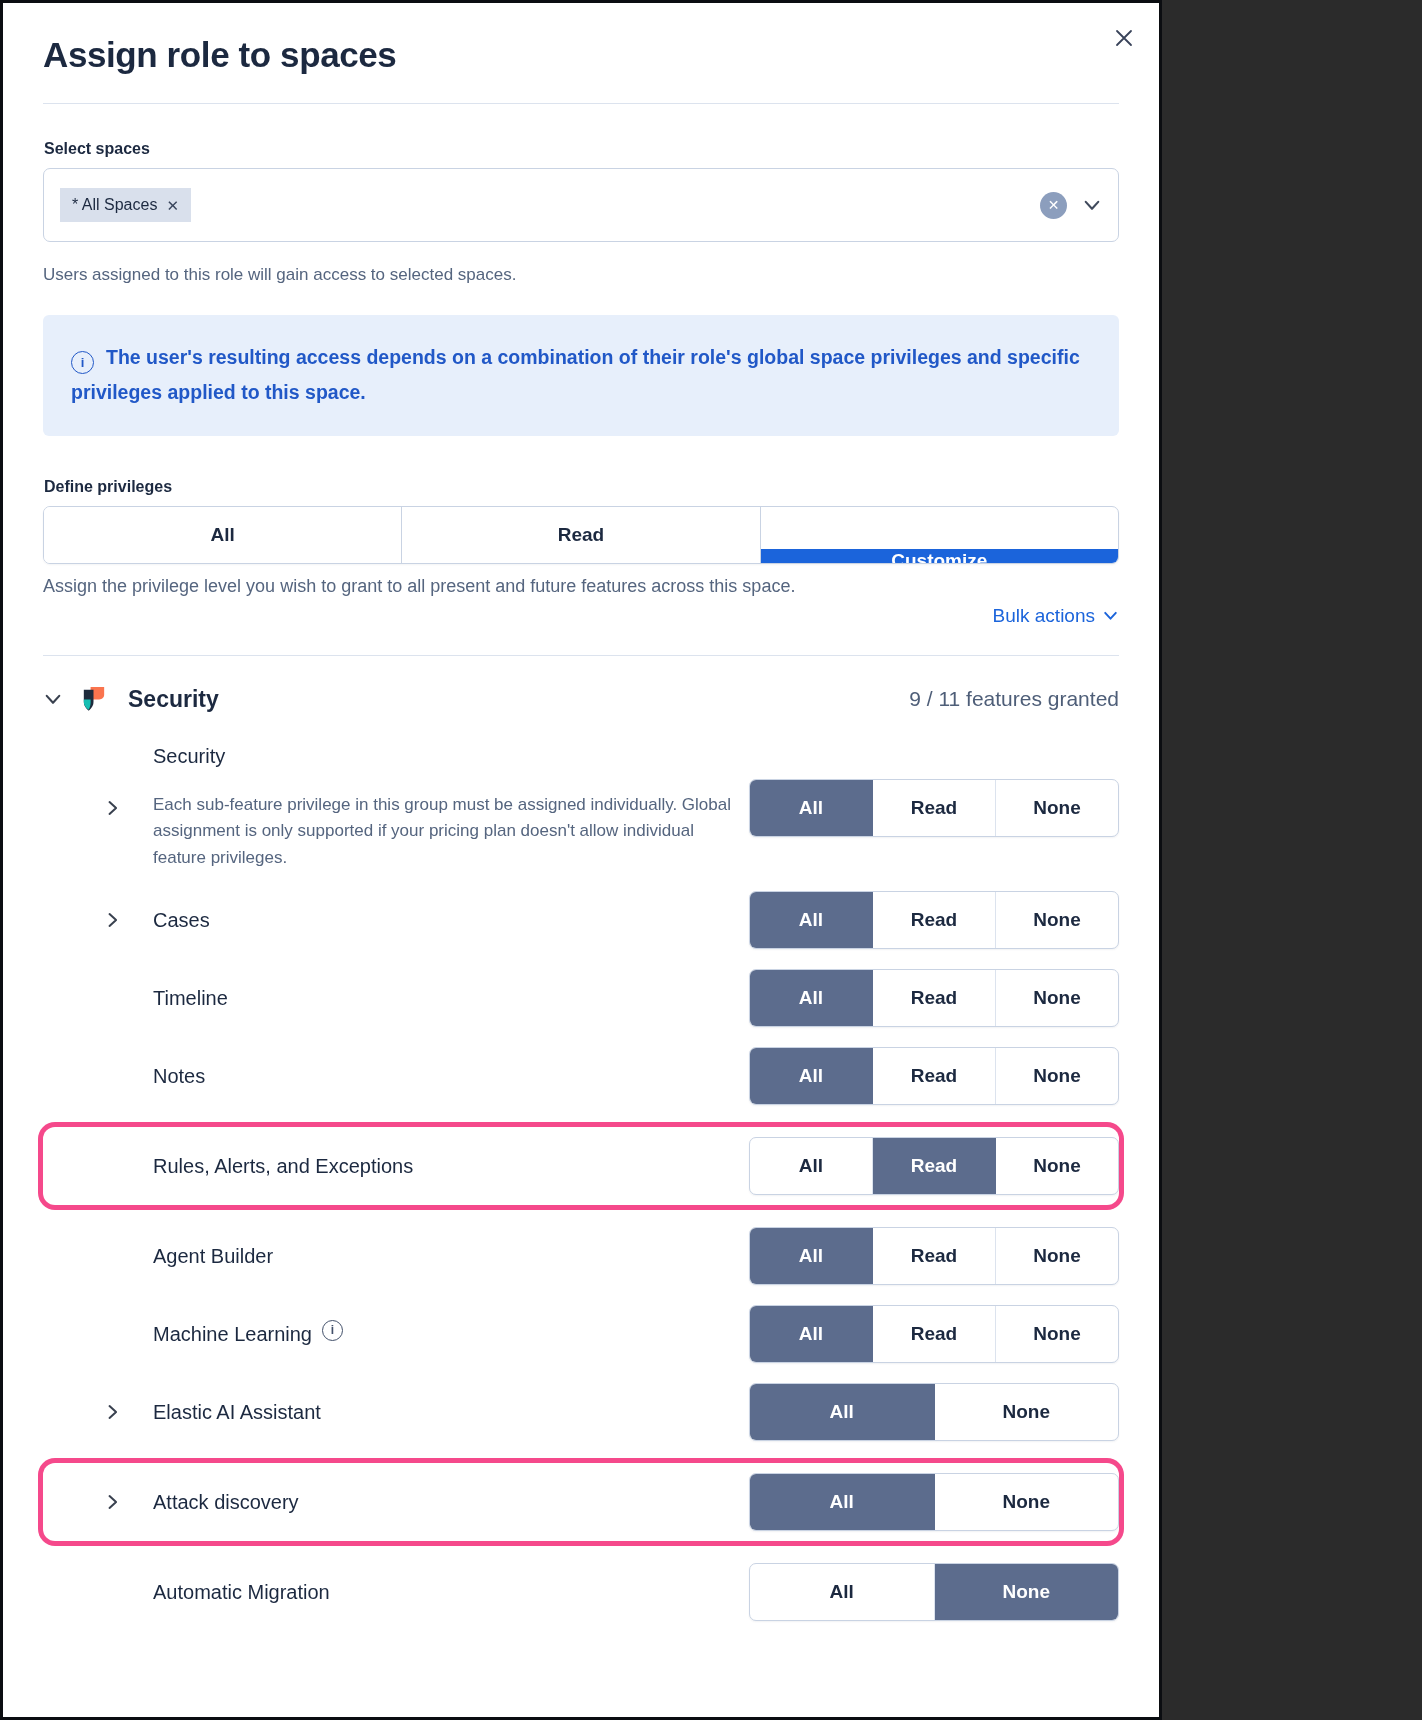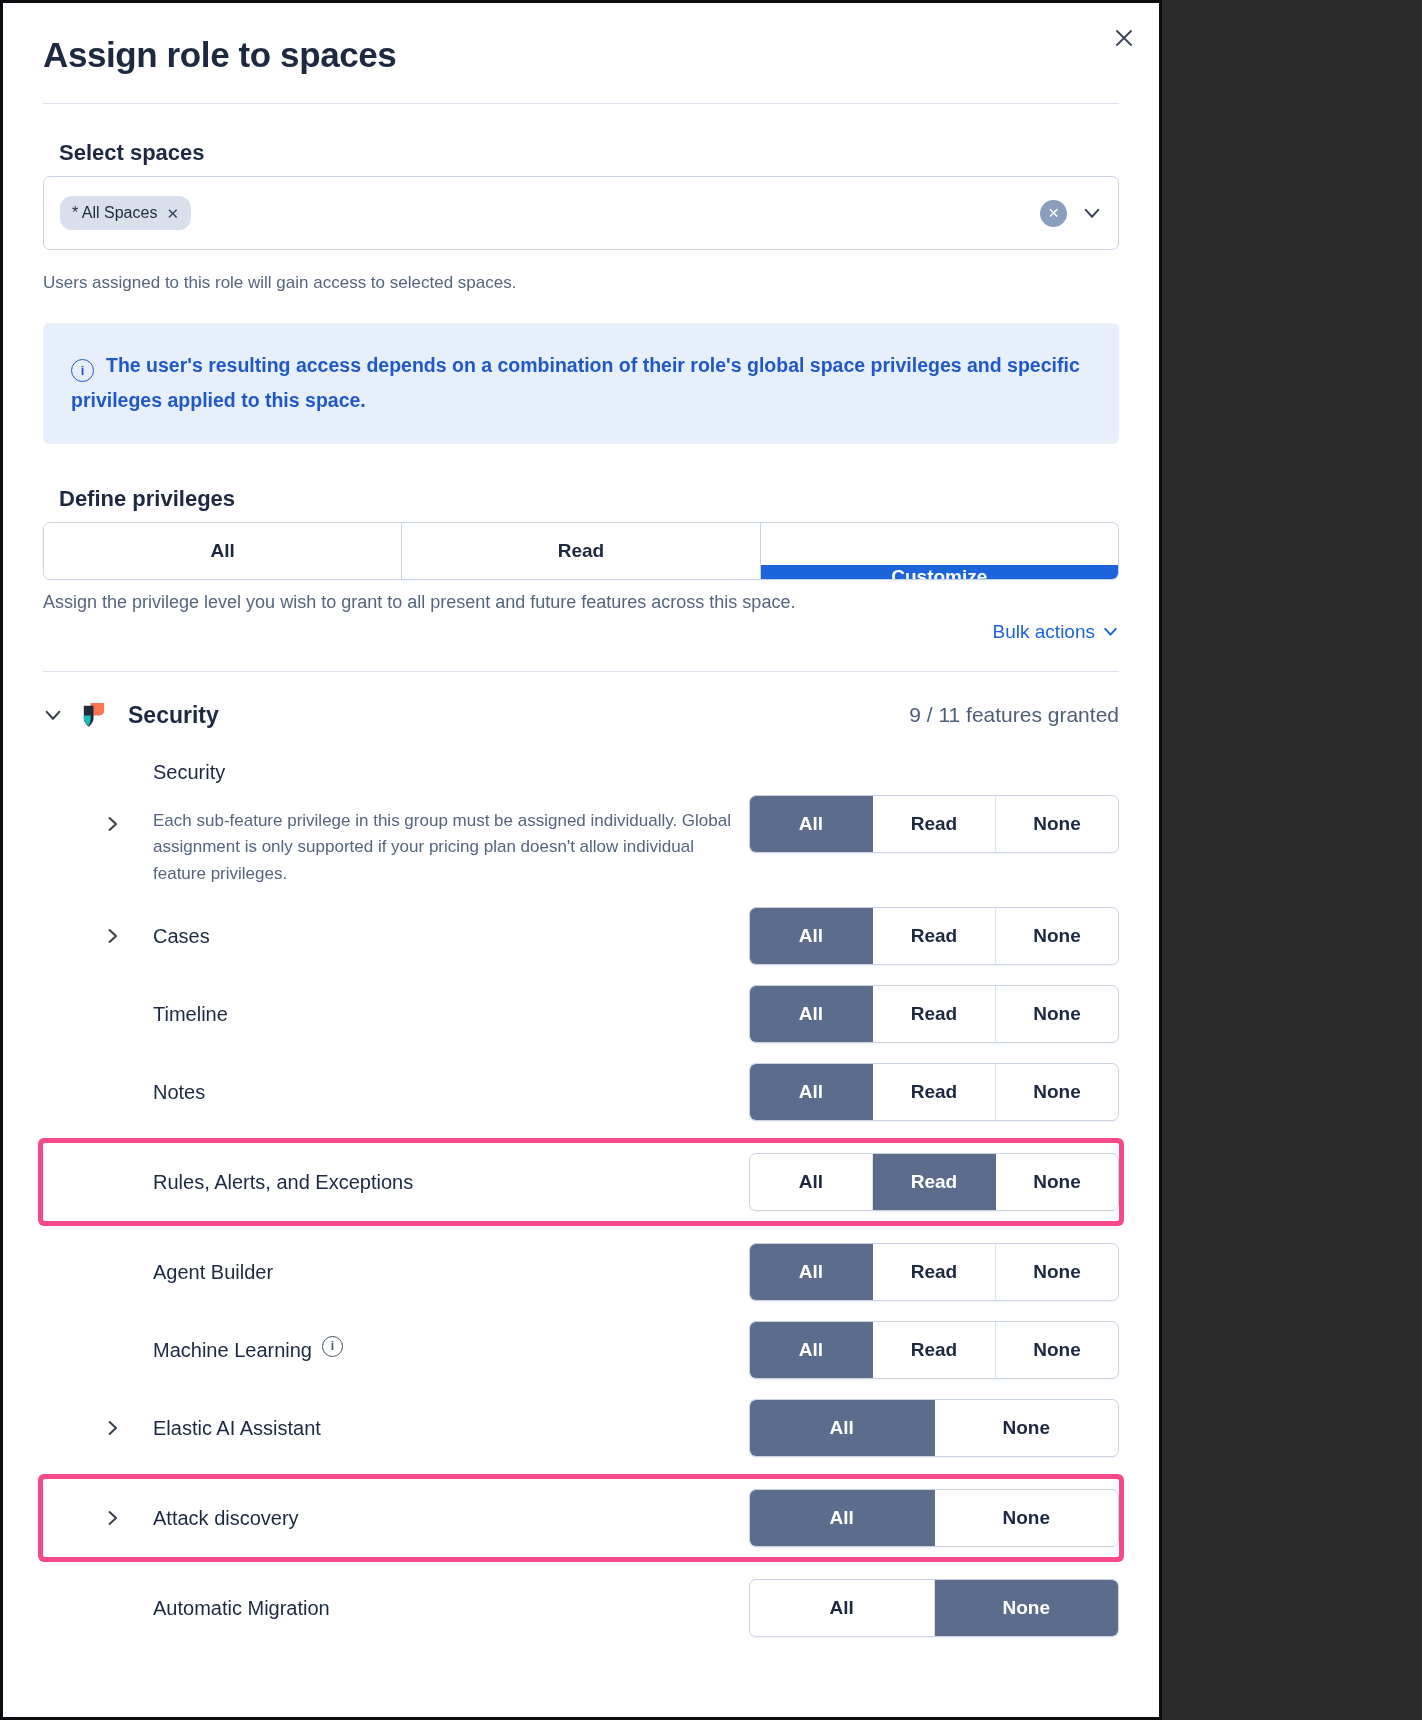--- a/index.html
+++ b/index.html
@@ -10,25 +10,25 @@
     color:var(--text-dark);overflow:hidden;position:relative;
   }
   
   .modal-header{padding:32px 40px 0;position:relative;}
   .modal-title{margin:0;font-size:35px;font-weight:700;letter-spacing:-0.4px;color:var(--text-dark);}
   .close-btn{position:absolute;top:16px;right:16px;width:38px;height:38px;background:none;border:none;cursor:pointer;
     display:flex;align-items:center;justify-content:center;padding:0;}
   .header-divider{margin-top:28px;border-bottom:1px solid var(--border-light);}
   
   .modal-body{padding:36px 40px 0;}
-  .field-label{font-size:22px;font-weight:700;color:var(--text-dark);margin:0 16px 10px;}
+  .field-label{font-size:16px;font-weight:700;color:var(--text-dark);margin:0 1px 10px;}
   .combobox{height:72px;border:1px solid var(--group-border);border-radius:7px;display:flex;align-items:center;
     padding:0 16px;background:#fff;}
   .pill{background:var(--pill-bg);color:var(--text-dark);font-size:16px;font-weight:500;
-    padding:8px 12px;border-radius:12px;display:inline-flex;align-items:center;gap:9px;}
+    padding:8px 12px;border-radius:0;display:inline-flex;align-items:center;gap:9px;}
   .pill-x{font-size:15px;color:#39455c;cursor:pointer;line-height:1;}
   .combobox-right{margin-left:auto;display:flex;align-items:center;gap:15px;}
   .clear-circle{width:27px;height:27px;border-radius:50%;background:var(--clear-circle);color:#fff;border:none;
     display:flex;align-items:center;justify-content:center;font-size:14px;cursor:pointer;padding:0;line-height:1;}
   .cb-chevron{display:flex;align-items:center;cursor:pointer;}
   .help-text{margin-top:23px;font-size:17px;color:var(--text-subdued);}
   
   .callout{margin-top:30px;background:var(--callout-bg);border-radius:6px;padding:25px 28px;
     font-size:19.5px;line-height:1.82;font-weight:600;color:var(--callout-text);}
   .info-circle{display:inline-flex;width:21px;height:21px;border:1.6px solid currentColor;border-radius:50%;
@@ -48,21 +48,21 @@
   .section-divider{margin-top:28px;border-bottom:1px solid var(--border-light);}
   
   .sec-header{display:flex;align-items:center;margin-top:28px;gap:15px;}
   .sec-chevron{display:flex;align-items:center;cursor:pointer;background:none;border:none;padding:0;}
   .shield{width:31px;height:31px;flex-shrink:0;}
   .sec-title{font-size:23px;font-weight:700;color:var(--text-dark);margin:0 0 0 4px;}
   .sec-summary{margin-left:auto;font-size:21px;color:var(--summary-text);}
   
   .rows{margin-top:20px;}
   .feature-row{display:flex;align-items:center;padding:10px 0;position:relative;}
-  .feature-row.highlighted{box-shadow:0 0 0 5px var(--highlight-pink);border-radius:2px;margin:12px 0;}
+  .feature-row.highlighted{box-shadow:0 0 0 5px var(--highlight-pink);border-radius:12px;margin:12px 0;}
   .row-left{flex:1;position:relative;padding-left:110px;min-height:40px;display:flex;flex-direction:column;justify-content:center;}
   .row-chevron{position:absolute;left:60px;top:50%;transform:translateY(-50%);background:none;border:none;padding:0;cursor:pointer;display:flex;}
   .row-label-line{display:flex;align-items:center;}
   .row-label{font-size:20px;color:var(--text-dark);}
   .info-badge{display:inline-flex;width:19px;height:19px;border:1.5px solid #42506a;border-radius:50%;
     align-items:center;justify-content:center;font-size:12px;font-weight:600;color:#42506a;margin-left:10px;margin-top:-8px;cursor:pointer;}
   .row-desc{margin-top:24px;font-size:17px;line-height:1.55;color:var(--text-subdued);max-width:745px;}
   .priv-group{width:368px;flex-shrink:0;display:flex;border:1px solid var(--group-border);border-radius:7px;
     overflow:hidden;height:56px;background:#fff;box-shadow:0 1px 2px rgba(20,30,60,.06);align-self:center;}
   .priv-btn{flex:1;border:none;background:transparent;border-right:1px solid var(--seg-border);

